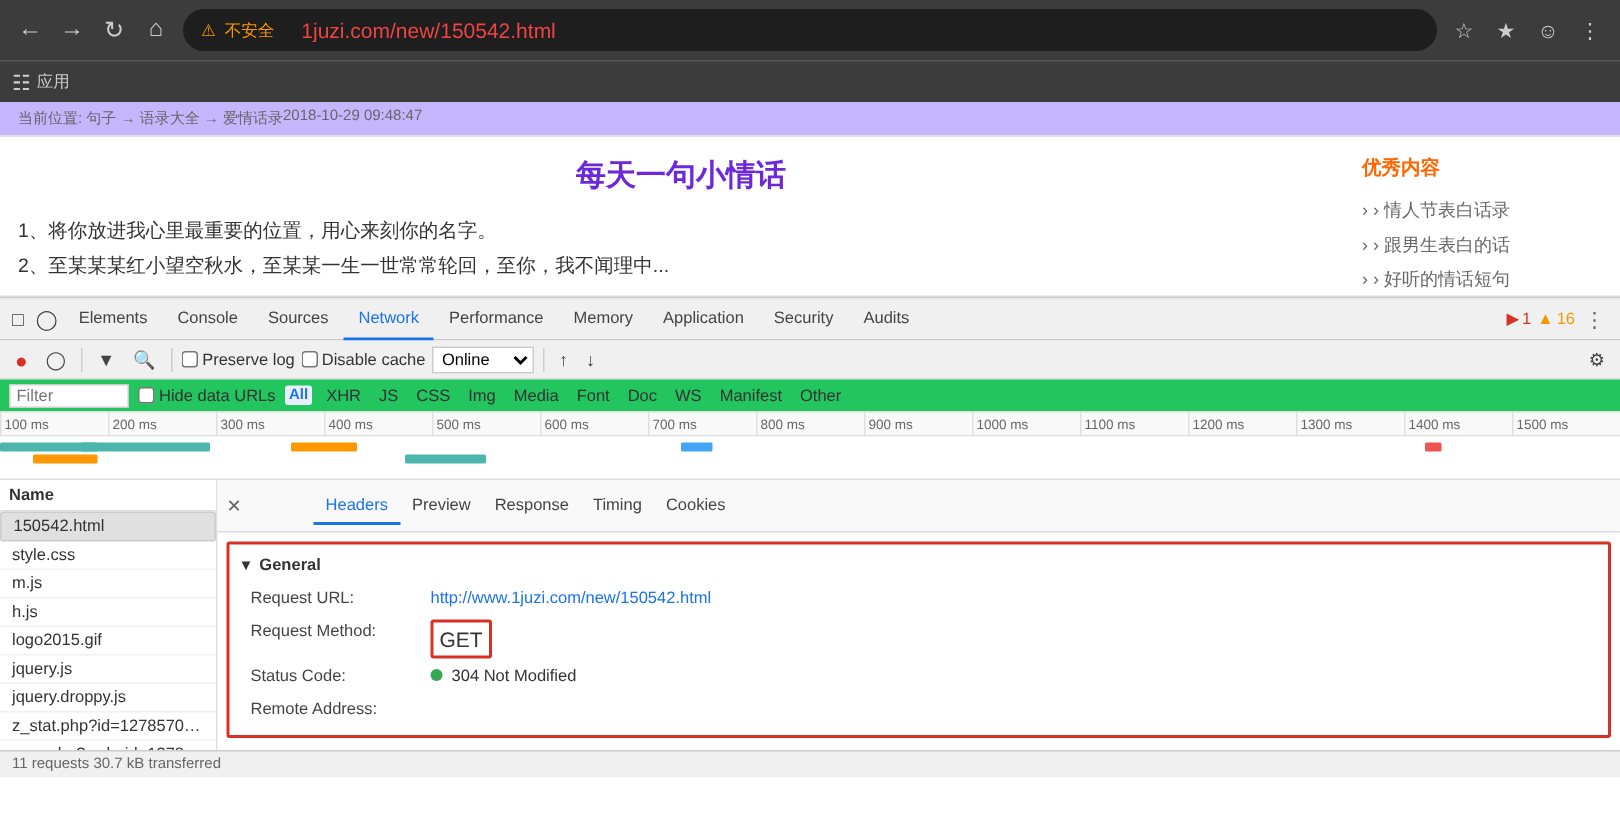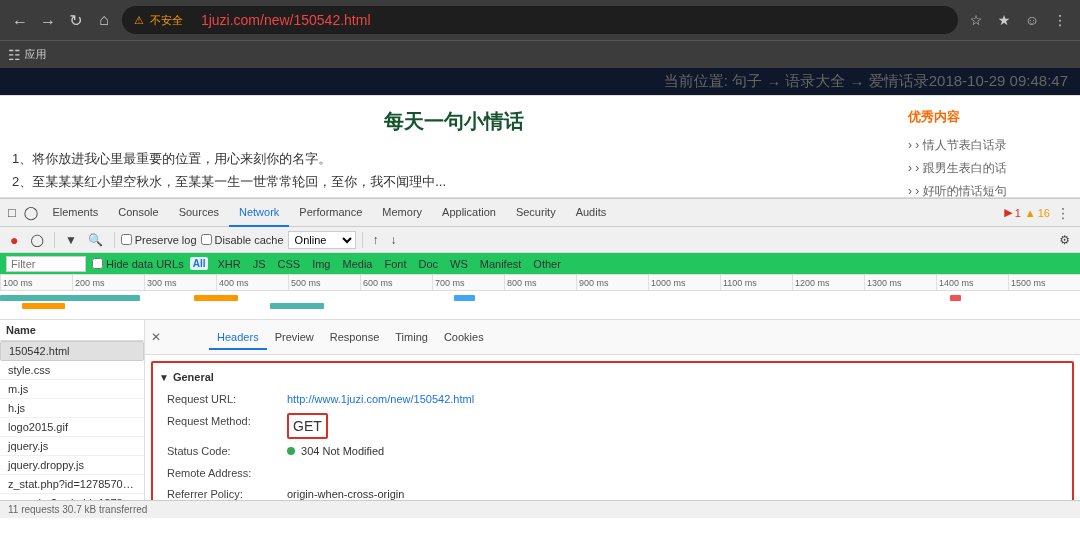--- a/index.html
+++ b/index.html
@@ -14,26 +14,26 @@
     .lock-icon { color: #ff9800; font-size: 11px; }
     .browser-actions { display: flex; gap: 4px; align-items: center; }
     .browser-action-btn { width: 24px; height: 24px; background: transparent; border: none; color: #ccc; cursor: pointer; font-size: 14px; display: flex; align-items: center; justify-content: center; border-radius: 50%; }
 
     
     .bookmarks-bar { background: #3c3c3c; height: 28px; display: flex; align-items: center; padding: 0 8px; border-top: 1px solid #555; }
     .apps-btn { color: #ccc; font-size: 11px; display: flex; align-items: center; gap: 4px; cursor: pointer; }
     .apps-icon { font-size: 14px; color: #ccc; }
 
     
-    .breadcrumb-bar { background: #0f172a; padding: 4px 12px; font-size: 15px; color: #666; display: flex; justify-content: flex-end; border-bottom: 1px solid #e0e0e0; }
+    .breadcrumb-bar { background: #c4b5fd; padding: 4px 12px; font-size: 10px; color: #666; display: flex; justify-content: flex-start; border-bottom: 1px solid #e0e0e0; }
 
     
     .page-body { padding: 12px; display: flex; gap: 12px; }
     .page-main { flex: 1; }
-    .page-title { color: #14532d; font-size: 20px; text-align: center; font-weight: bold; margin-bottom: 12px; }
+    .page-title { color: #6d28d9; font-size: 20px; text-align: center; font-weight: bold; margin-bottom: 12px; }
     .page-text { font-size: 13px; color: #333; line-height: 1.8; }
 
     
     .page-sidebar { width: 160px; }
     .sidebar-title { color: #ff6600; font-size: 13px; font-weight: bold; margin-bottom: 8px; }
     .sidebar-item { color: #666; font-size: 12px; padding: 3px 0; cursor: pointer; }
     .sidebar-item:before { content: '› '; }
 
     
     .devtools { background: #f0f0f0; border-top: 1px solid #ccc; height: 320px; display: flex; flex-direction: column; }
@@ -302,24 +302,20 @@
             <div class="detail-row">
               <span class="detail-key">Status Code:</span>
               <span class="detail-value">
                 <span class="status-dot"></span>
                 <span>304 Not Modified</span>
               </span>
             </div>
             <div class="detail-row">
               <span class="detail-key">Remote Address:</span>
             </div>
-            <div class="detail-row">
-              <span class="detail-key">Referrer Policy:</span>
-              <span class="detail-value">origin-when-cross-origin</span>
-            </div>
           </div>
         </div>
 
       </div>
     </div>
 
     <div class="devtools-status">
       <span>11 requests  30.7 kB transferred</span>
     </div>
   </div>

